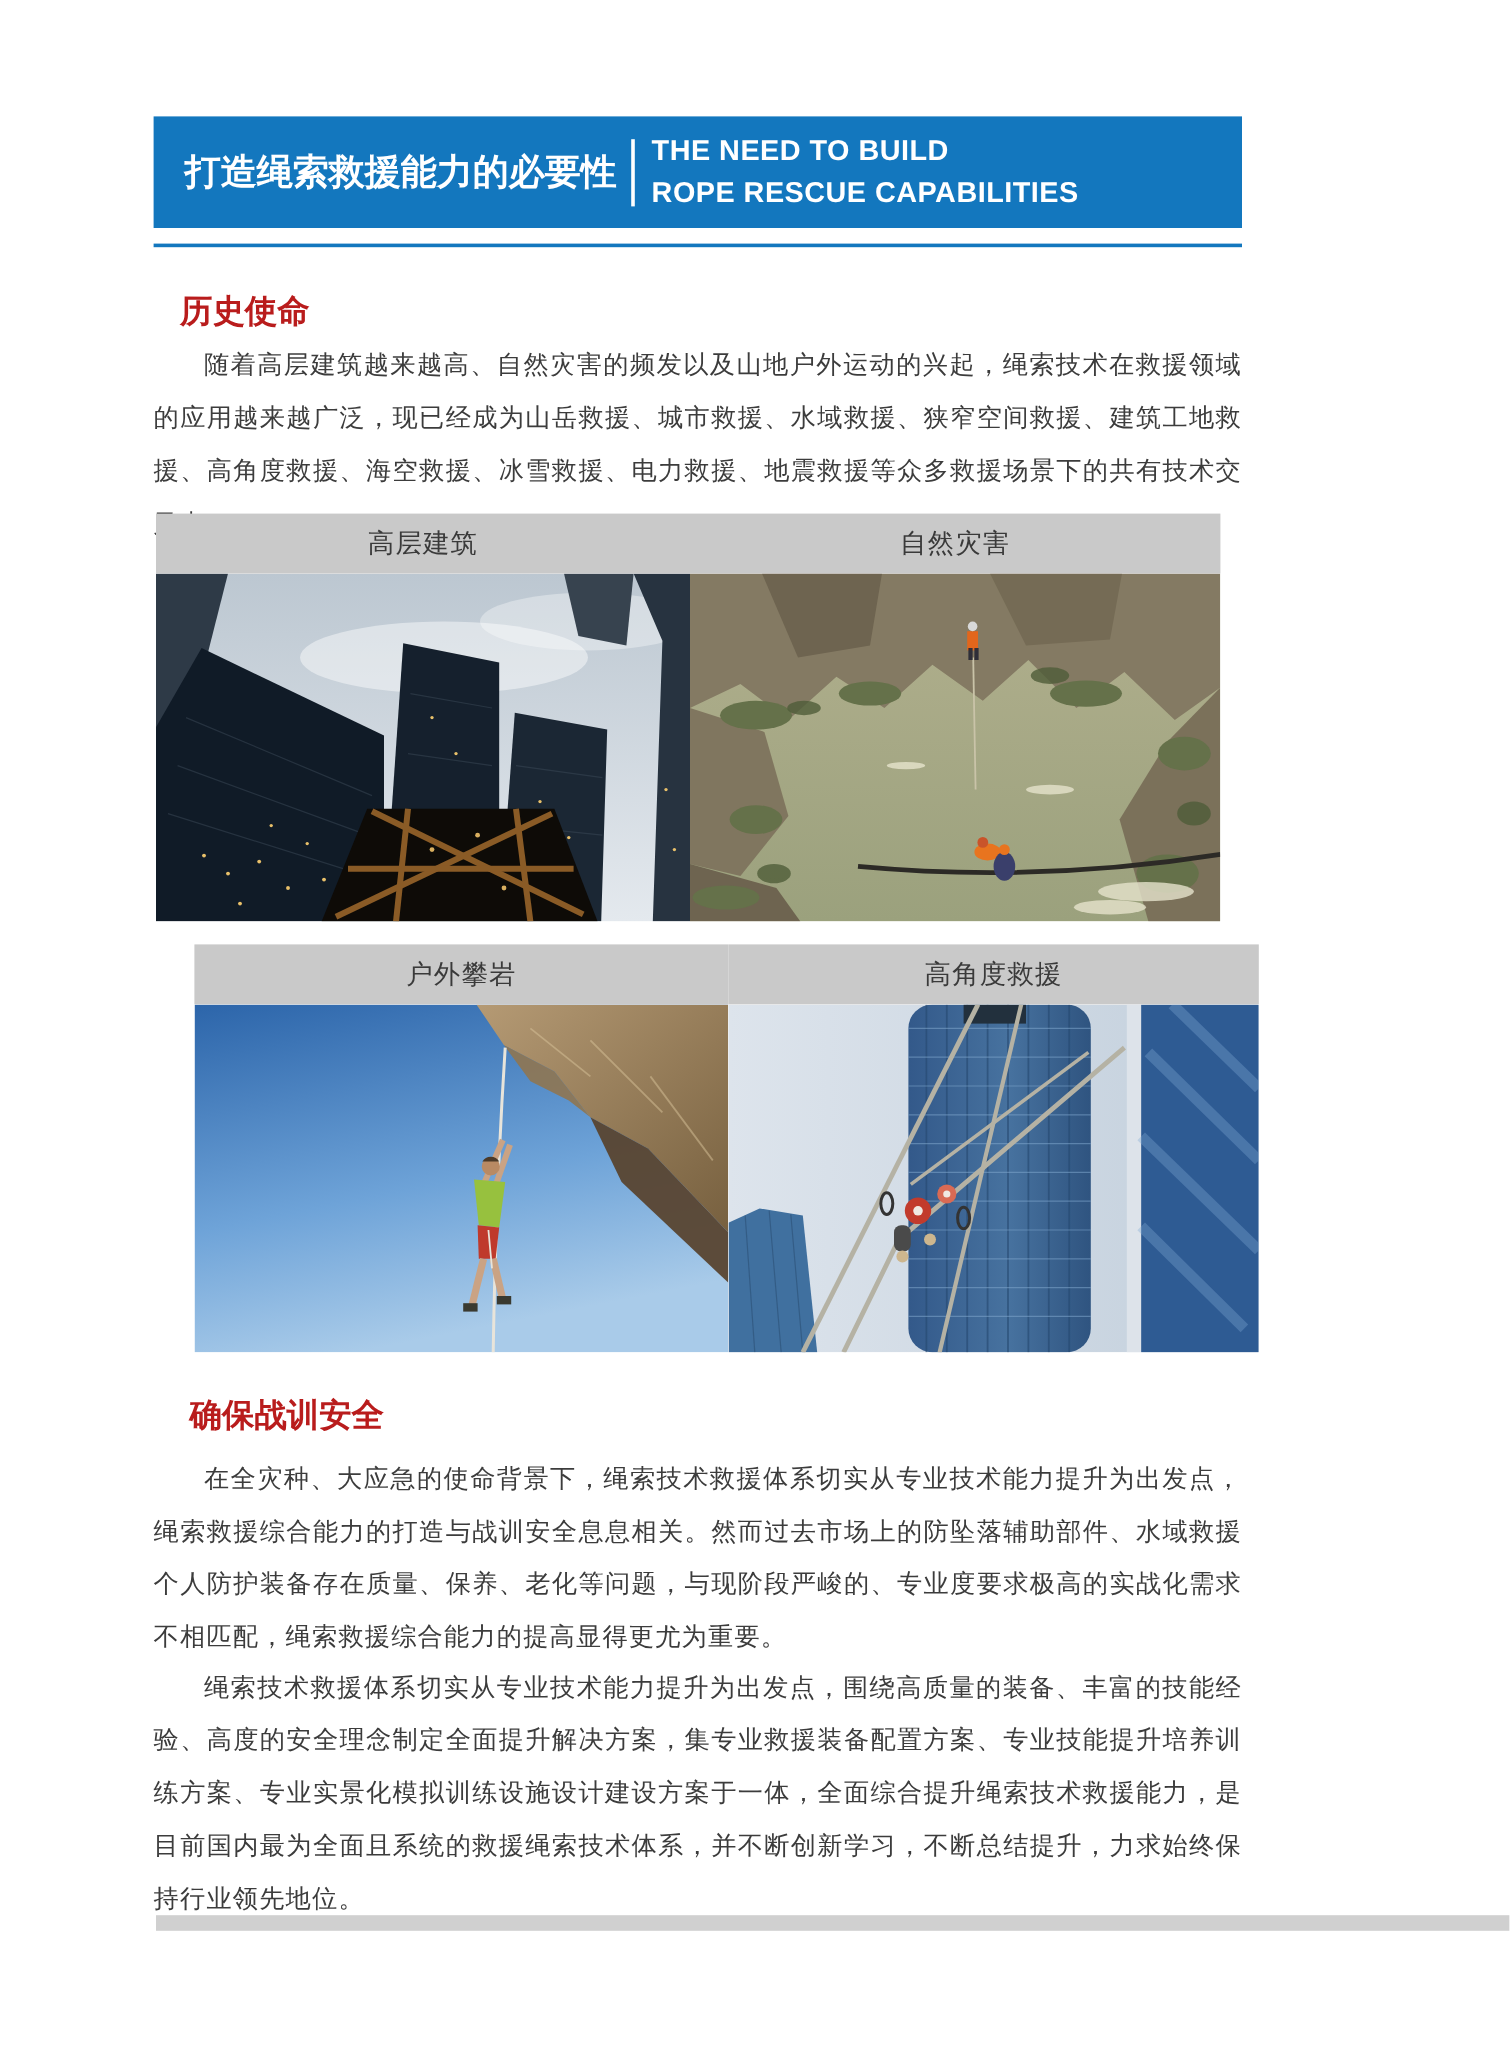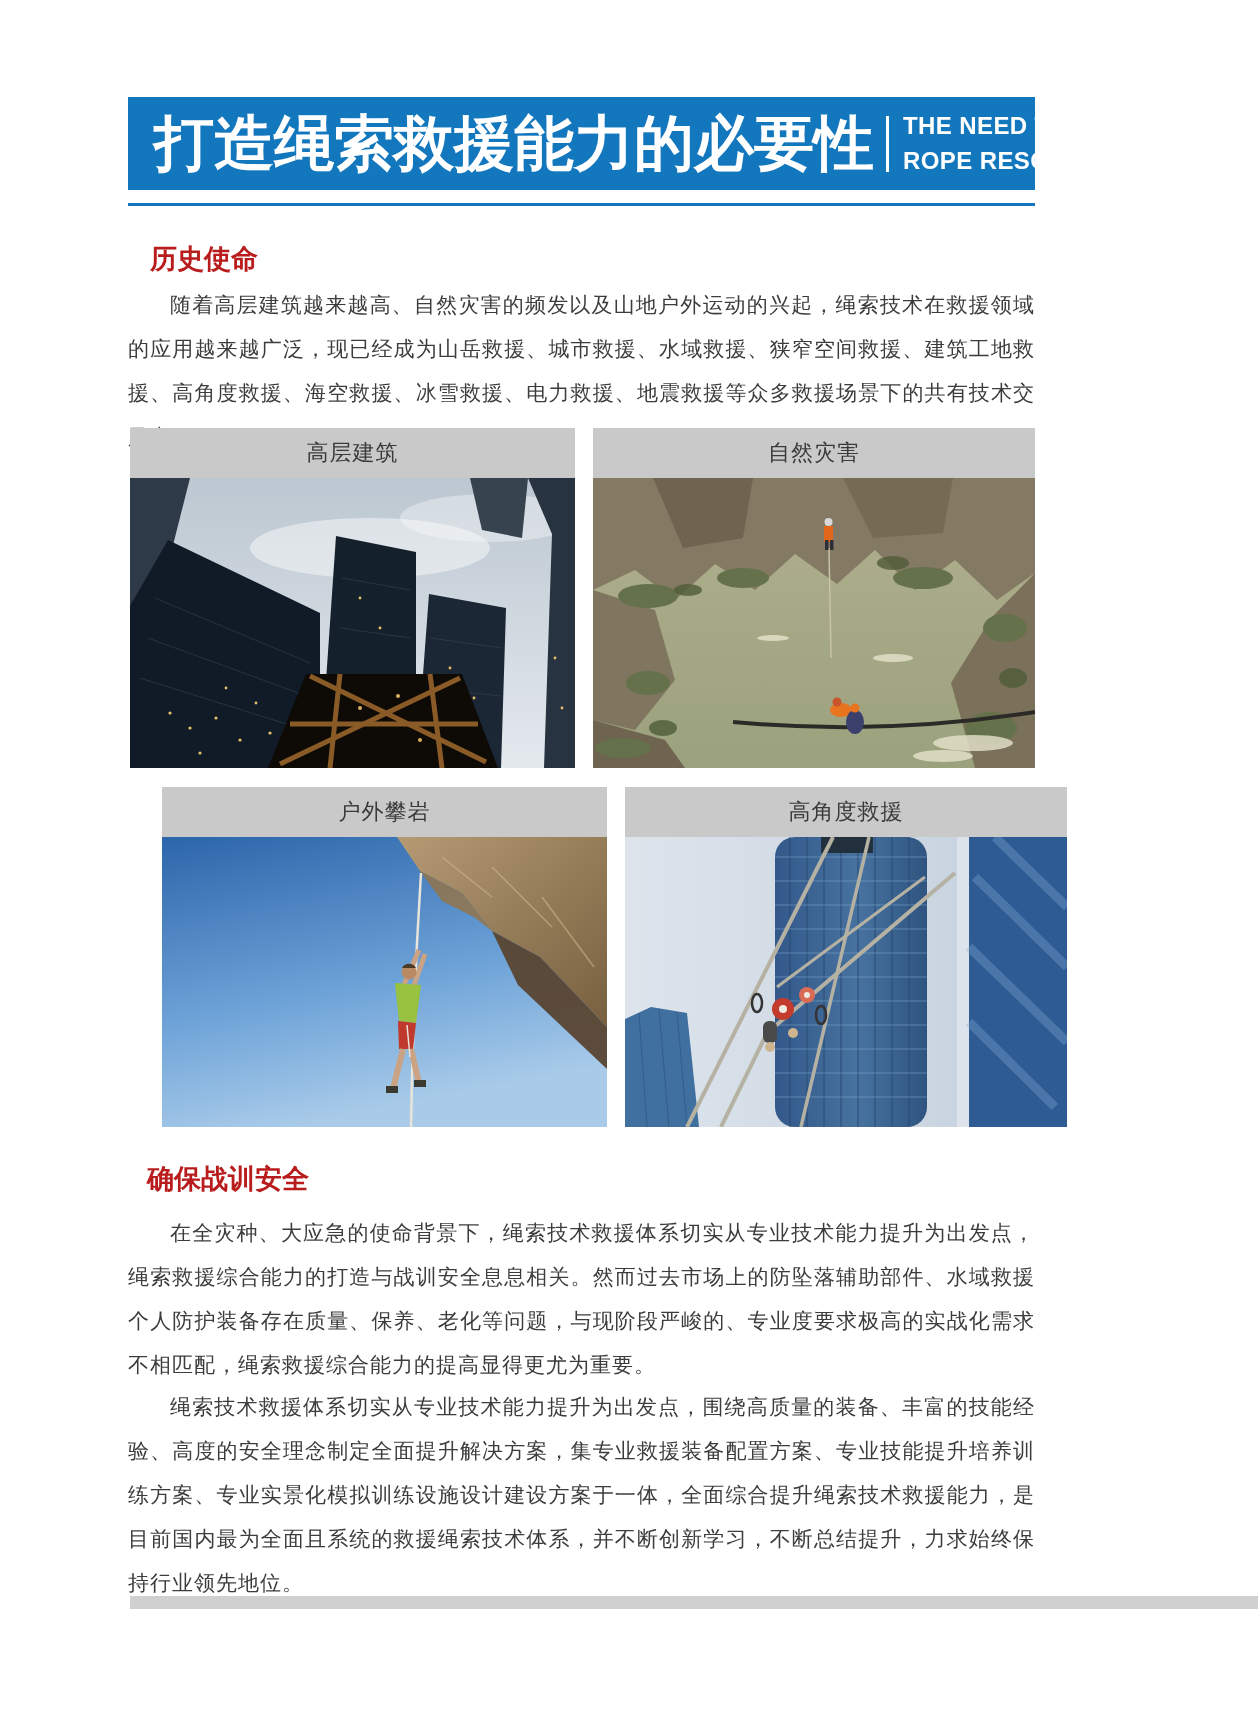--- a/index.html
+++ b/index.html
@@ -8,45 +8,45 @@
     font-family:"Liberation Sans", sans-serif;overflow:hidden;
   }
   .abs{position:absolute;}
 
   
   .banner{
     left:128px;top:97px;width:907px;height:93px;background:#1377be;
     display:flex;align-items:center;
   }
   .banner-title-zh{
-    color:#ffffff;font-weight:bold;font-size:60px;line-height:1;
+    color:#ffffff;font-weight:bold;font-size:30px;line-height:1;
     padding-left:26px;white-space:nowrap;letter-spacing:0px;
   }
   .banner-divider{width:3px;height:56px;background:#ffffff;margin:0 14px 0 12px;flex:0 0 auto;}
   .banner-en{color:#ffffff;font-weight:bold;font-size:24px;line-height:1.45;letter-spacing:.4px;white-space:nowrap;}
   .rule{left:128px;top:203px;width:907px;height:3px;background:#1377be;}
 
   
   .section-heading{
     color:#b91c1c;font-weight:bold;font-size:27px;line-height:1;white-space:nowrap;
   }
   #heading-history{left:150px;top:246px;}
-  #heading-safety{left:147px;top:1166px;}
+  #heading-safety{left:158px;top:1166px;}
 
   
   .para{
     left:128px;width:907px;color:#3c3c3c;font-size:21px;line-height:44px;
     text-align:justify;text-indent:2em;letter-spacing:1px;margin:0;
   }
   #para-history{top:283px;}
   #para-safety-1{top:1211px;}
   #para-safety-2{top:1385px;}
 
   
-  .gallery-row{left:130px;width:905px;display:flex;gap:18px;}
+  .gallery-row{left:130px;width:905px;display:flex;}
   #gallery-row-1{top:428px;}
   #gallery-row-2{top:787px;padding-left:32px;}
   .gallery-cell{display:flex;flex-direction:column;}
   .cell-l{width:445px;}
   .cell-r{width:442px;justify-content:center;}
   .caption-bar{
     height:50px;background:#c9c9c9;display:flex;align-items:center;justify-content:center;
     color:#3a3a3a;font-size:22px;letter-spacing:1px;
   }
   .photo{height:290px;margin-top:0;display:block;overflow:hidden;}

